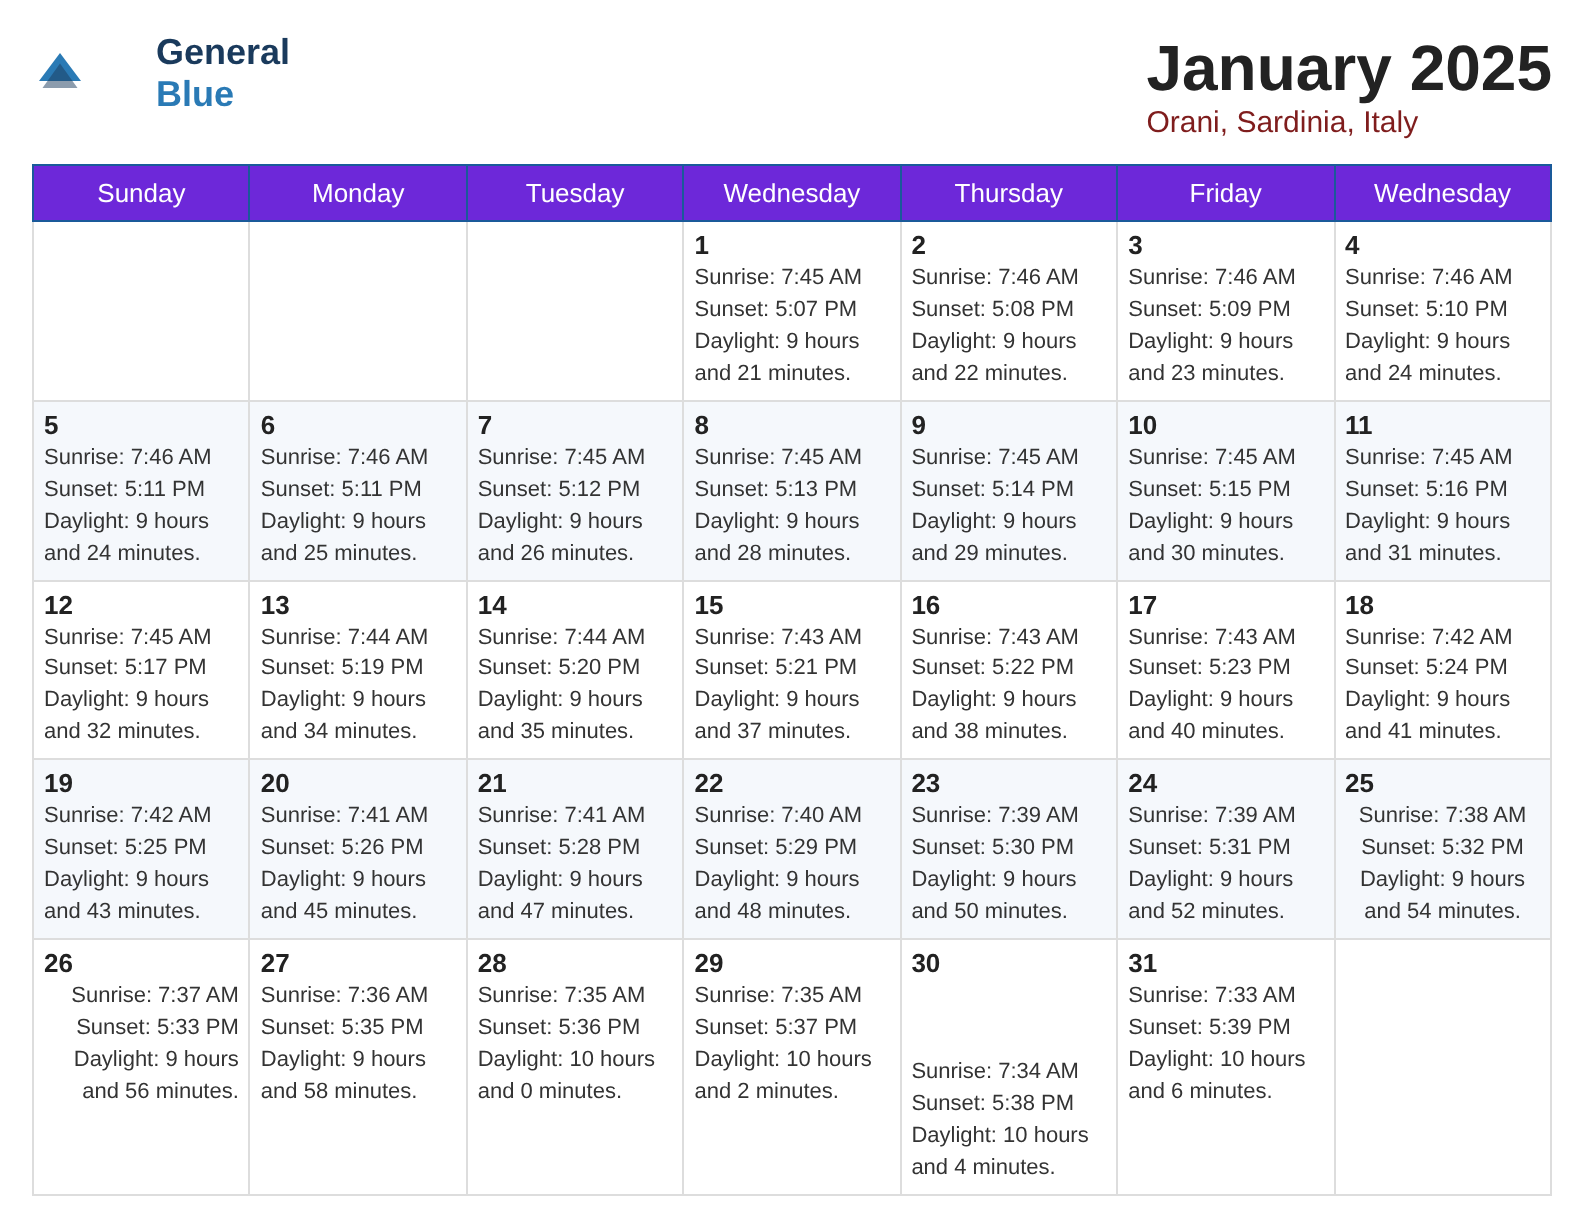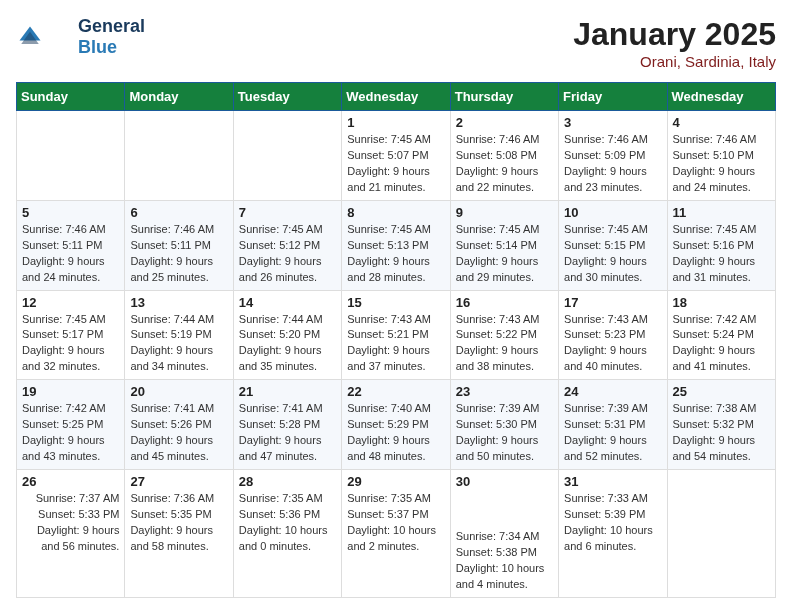--- a/index.html
+++ b/index.html
@@ -28,43 +28,43 @@
       margin-left: 30px;
     }
     .logo-blue {
       color: #2a7ab5;
     }
     .logo-icon {
       width: 28px;
       height: 28px;
     }
     .title-section {
-      text-align: right;
+      text-align: left;
     }
     .month-year {
       font-size: 32px;
       font-weight: bold;
       color: #222;
     }
     .location {
       font-size: 15px;
       color: #7f1d1d;
     }
     .calendar {
       width: 100%;
       border-collapse: collapse;
       border: 1px solid #ccc;
     }
     .calendar th {
-      background: #15803d;
+      background: #6d28d9;
       color: #fff;
       font-size: 13px;
-      font-weight: bold;
+      font-weight: normal;
       padding: 6px 4px;
-      text-align: left;
+      text-align: center;
       border: 1px solid #1a5a9a;
     }
     .calendar td {
       vertical-align: top;
       border: 1px solid #ddd;
       padding: 4px 5px;
       width: 108px;
       min-height: 80px;
       font-size: 11px;
       background: #fff;
@@ -295,21 +295,21 @@
         </td>
         <td>
           <span class="day-num">24</span>
           <div class="day-info" style="white-space: pre-line;">Sunrise: 7:39 AM
 Sunset: 5:31 PM
 Daylight: 9 hours
 and 52 minutes.</div>
         </td>
         <td>
           <span class="day-num">25</span>
-          <div class="day-info" style="white-space: pre-line;">Sunrise: 7:38 AM
+          <div class="day-info" style="white-space: pre-line; text-align: center;">Sunrise: 7:38 AM
 Sunset: 5:32 PM
 Daylight: 9 hours
 and 54 minutes.</div>
         </td>
       </tr>
       <tr>
         <td>
           <span class="day-num">26</span>
           <div class="day-info" style="white-space: pre-line; text-align: right;">Sunrise: 7:37 AM
 Sunset: 5:33 PM

